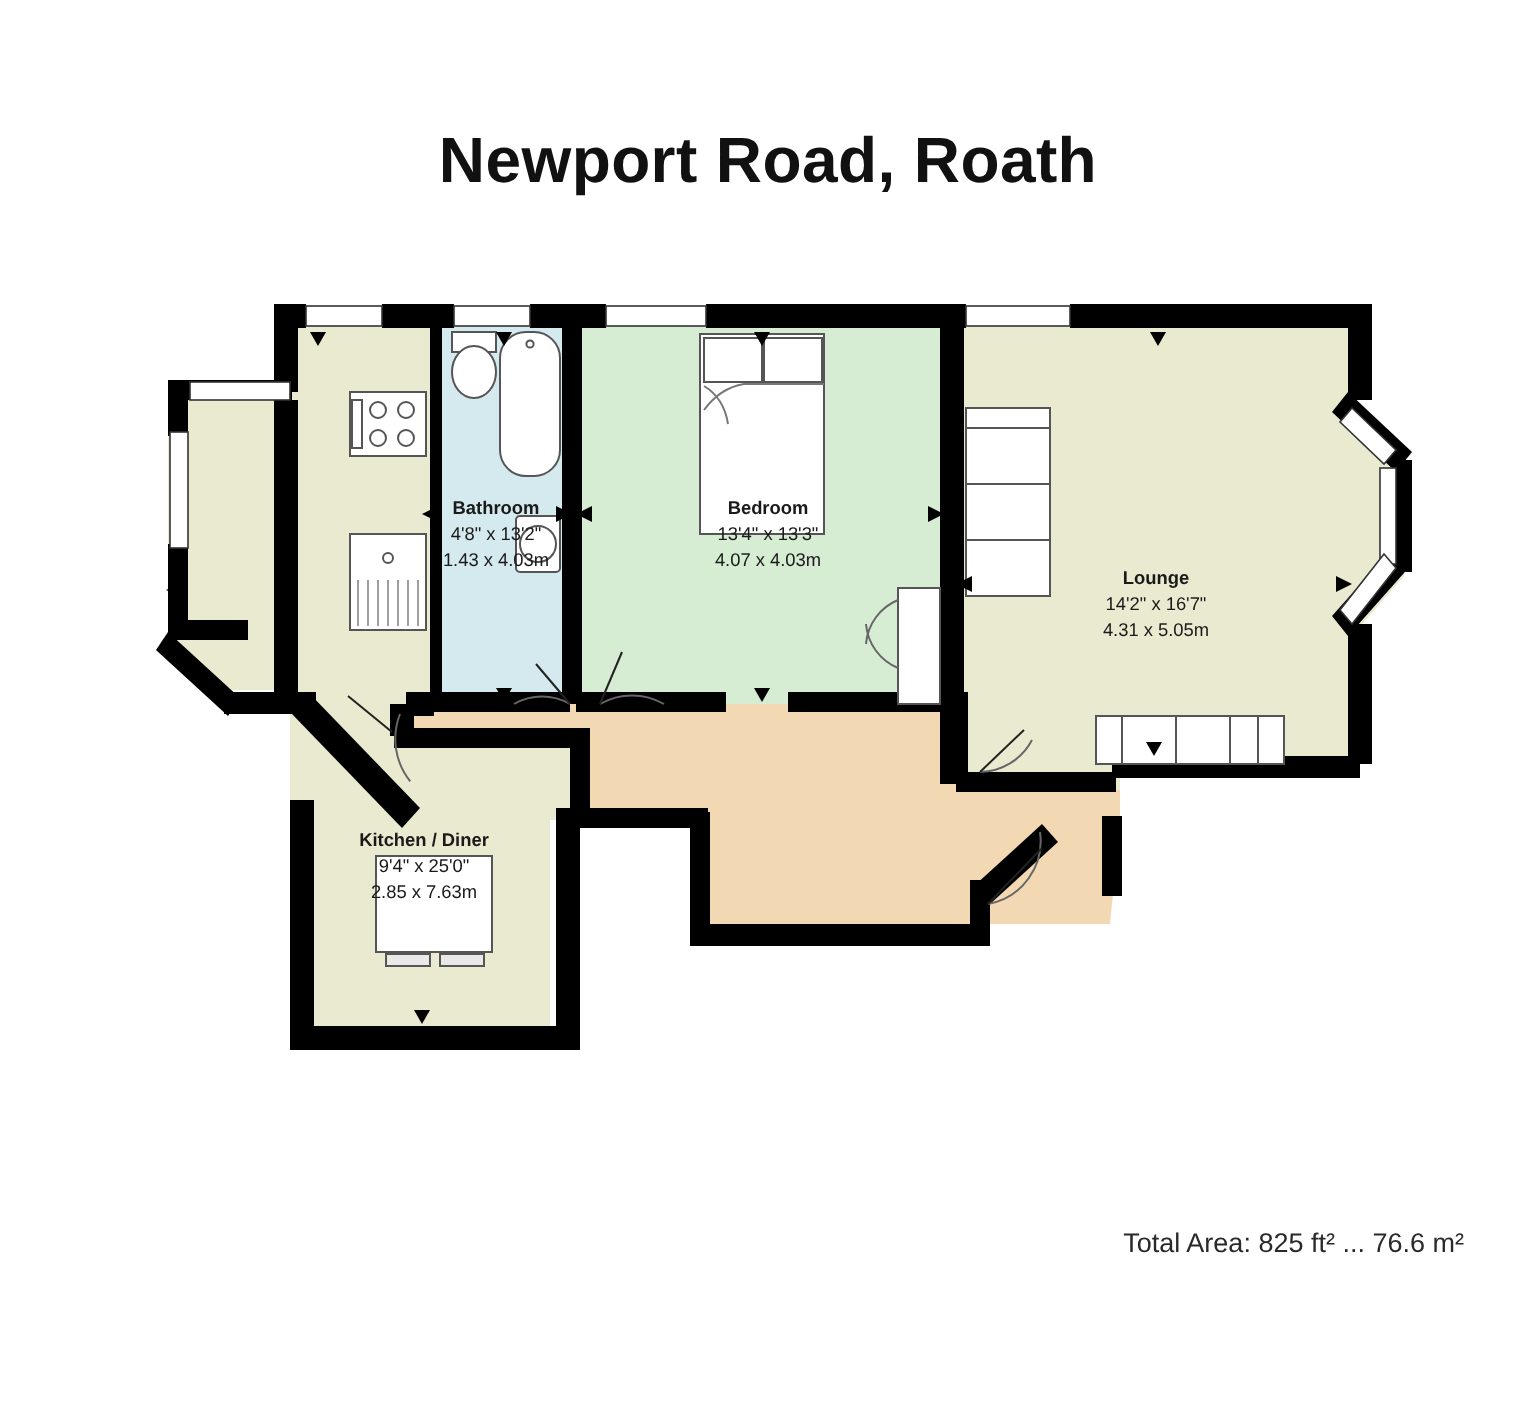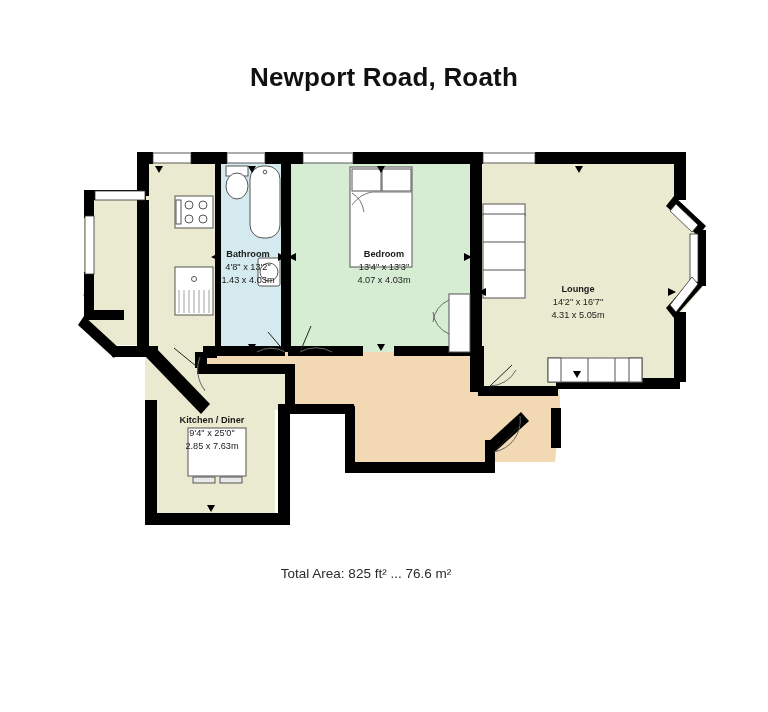--- a/index.html
+++ b/index.html
@@ -20,36 +20,36 @@
     width: 768px;
     height: 712px;
     background: #ffffff;
   }
   #plan-title {
     position: absolute;
     top: 62px;
     left: 0;
     width: 768px;
     text-align: center;
-    font-size: 26px;
+    font-size: 32px;
     font-weight: bold;
     letter-spacing: 0.2px;
     color: #111111;
   }
   #floorplan-svg {
     position: absolute;
     top: 0;
     left: 0;
   }
   #footer-area {
     position: absolute;
-    top: 566px;
+    top: 614px;
     left: 0;
     width: 732px;
-    text-align: center;
+    text-align: right;
   }
   #total-area {
     font-size: 13.5px;
     color: #2a2a2a;
     margin: 0;
   }
   #disclaimer {
     font-size: 9.5px;
     color: #555555;
     margin: 8px 0 0 0;

